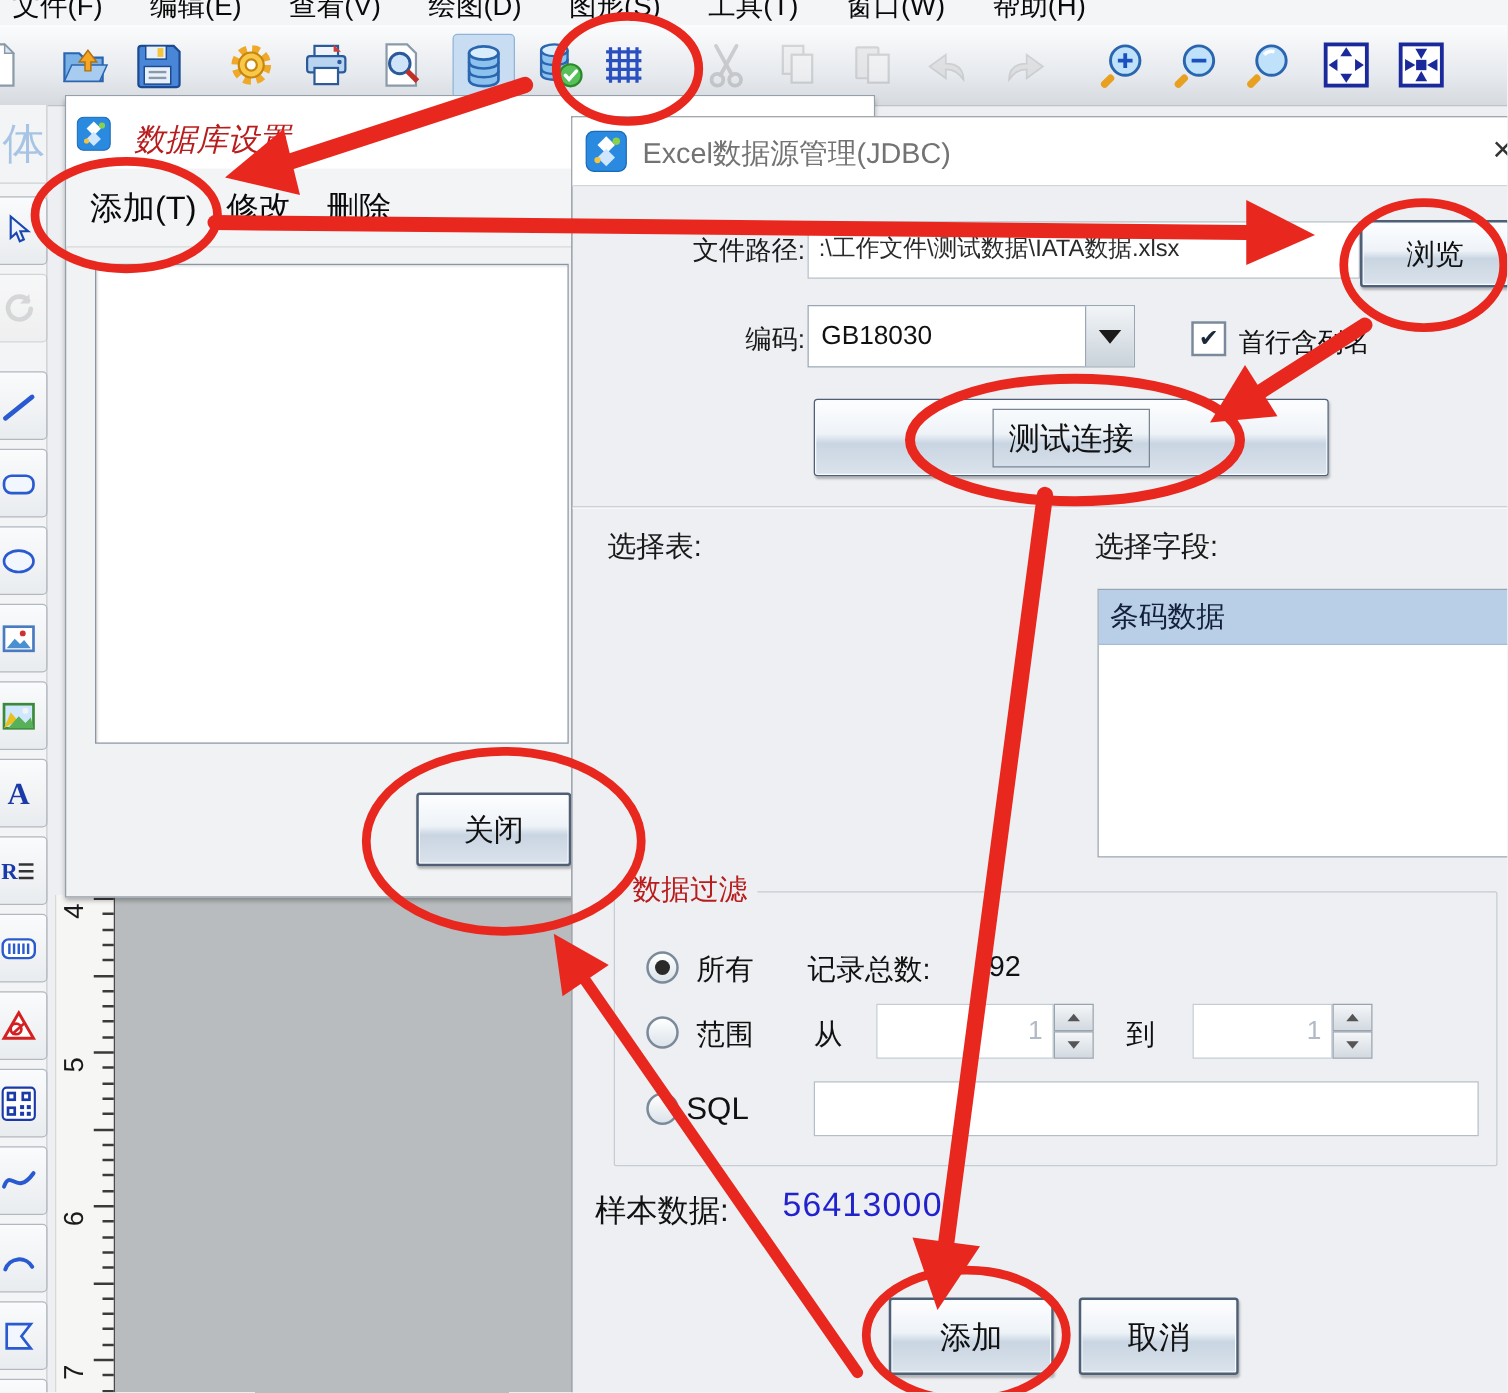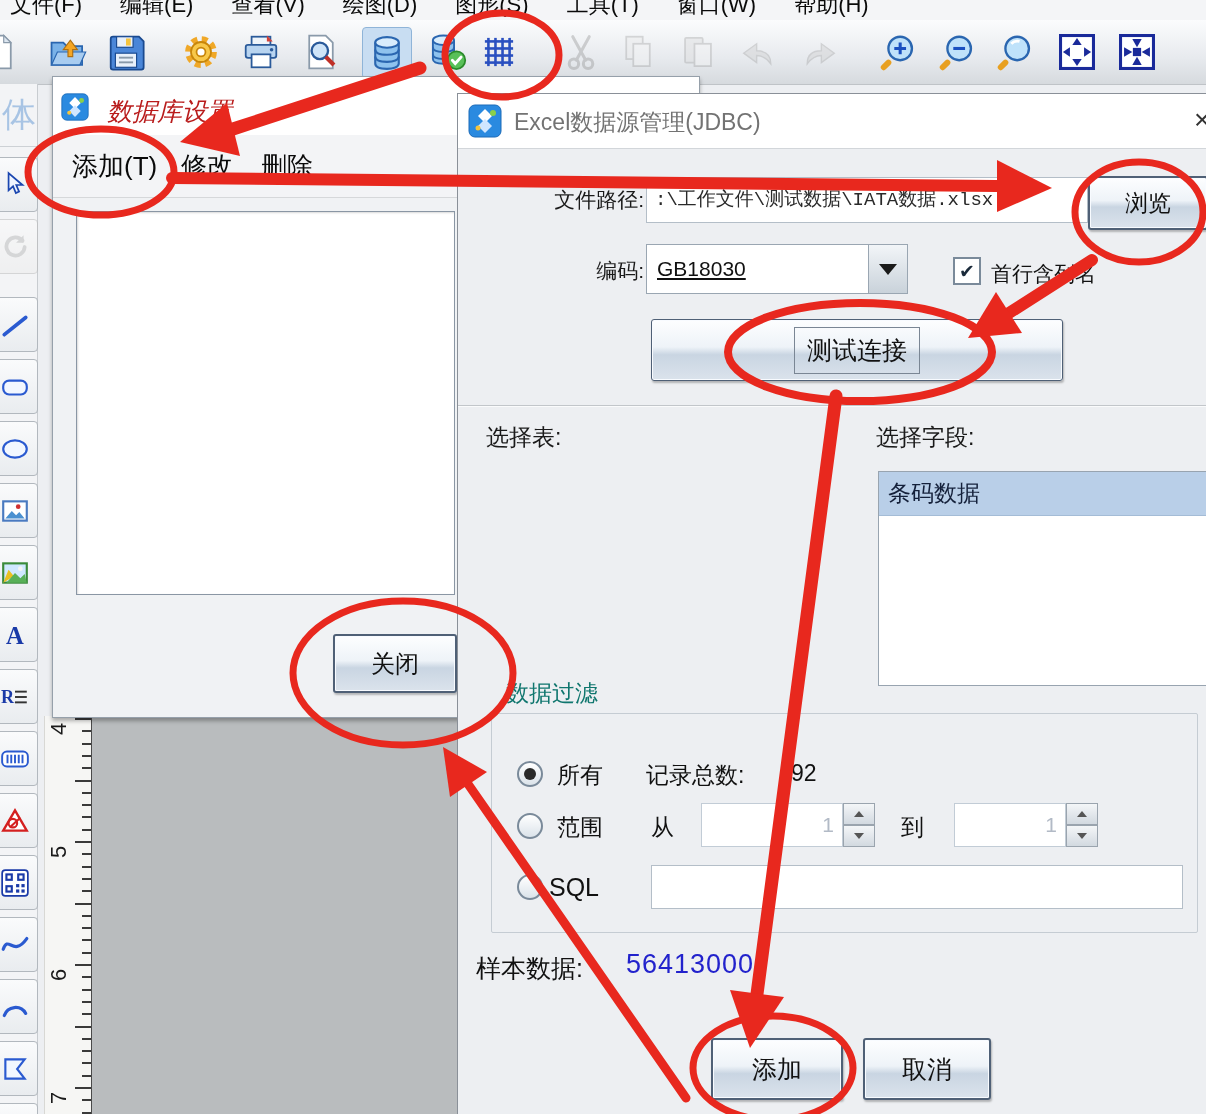--- a/index.html
+++ b/index.html
@@ -49,33 +49,33 @@
 
   
   #dlg2{position:absolute;left:457px;top:93px;width:749px;height:1021px;background:#edeff2;border-left:1px solid #8a9098;border-top:1px solid #8a9098;z-index:10;}
   #dlg2-titlebar{position:absolute;left:0;top:0;width:100%;height:54px;background:#ffffff;border-bottom:1px solid #d2d6da;}
   #dlg2-title{position:absolute;left:56px;top:13px;font-size:23px;color:#737373;}
   #dlg2-close{position:absolute;left:736px;top:10px;font-size:28px;color:#333;width:30px;}
   .field-label{position:absolute;font-size:21px;color:#1a1a1a;}
   .text-input{position:absolute;background:#fff;border:1px solid #b4bec8;font-size:19px;color:#2a2a2a;line-height:44px;padding:0 8px;white-space:nowrap;overflow:hidden;}
   #dlg2-browse{position:absolute;left:630px;top:82px;width:116px;height:50px;font-size:23px;}
   #dlg2-dropdown{position:absolute;left:188px;top:150px;width:260px;height:48px;background:#fff;border:1px solid #9aa6b2;}
-  #dd-text{position:absolute;left:10px;top:0;line-height:48px;font-size:21px;color:#111;text-decoration:underline;}
+  #dd-text{position:absolute;left:10px;top:0;line-height:48px;font-size:21px;color:#111;}
   #dd-btn{position:absolute;right:0;top:0;width:38px;height:48px;background:linear-gradient(180deg,#f2f5f8,#c9d2da);border-left:1px solid #9aa6b2;display:flex;align-items:center;justify-content:center;}
   #dd-arrow{width:0;height:0;border-left:9px solid transparent;border-right:9px solid transparent;border-top:11px solid #1a1a1a;}
   #dlg2-checkbox{position:absolute;left:495px;top:163px;width:24px;height:24px;background:#fff;border:2px solid #7a8a9a;display:flex;align-items:center;justify-content:center;font-size:19px;color:#1a2a3a;font-weight:bold;}
   #dlg2-checklabel{position:absolute;left:533px;top:166px;font-size:21px;color:#111;}
   #dlg2-test{position:absolute;left:193px;top:225px;width:410px;height:60px;font-size:25px;border-width:1px;}
   #dlg2-test .focus-rect{border:1px solid #7a8694;padding:6px 12px;}
   #dlg2-hr{position:absolute;left:0;top:311px;width:749px;border-top:1px solid #c2c6ca;border-bottom:1px solid #fafbfc;}
   .list-box{position:absolute;background:#fff;border:1px solid #98a4b0;overflow:hidden;}
   .list-row{height:43px;line-height:43px;font-size:23px;color:#14203a;padding-left:9px;}
   .list-row.selected{background:#b9cfe8;border-bottom:1px solid #a4bcd6;}
   #group-box{position:absolute;left:33px;top:619px;width:705px;height:218px;border:1px solid #c5ccd3;border-radius:2px;}
-  #group-label{position:absolute;left:40px;top:584px;background:#edeff2;padding:0 8px;font-size:23px;color:#0f766e;}
+  #group-label{position:absolute;left:40px;top:602px;background:#edeff2;padding:0 8px;font-size:23px;color:#b91c1c;}
   .radio{position:absolute;width:22px;height:22px;border-radius:50%;border:2px solid #7a8a9a;background:linear-gradient(180deg,#ffffff,#dbe3ea);}
   .radio .dot{position:absolute;left:5px;top:5px;width:12px;height:12px;border-radius:50%;background:#2a2a2a;display:none;}
   .radio.checked .dot{display:block;}
   .flt-label{position:absolute;font-size:23px;color:#111;}
   .spinner{position:absolute;height:44px;}
   .spin-text{position:absolute;left:0;top:0;height:42px;background:#fff;border:1px solid #c2ccd6;text-align:right;line-height:42px;font-size:21px;color:#b2bac6;padding-right:8px;}
   .spin-btns{position:absolute;top:0;width:32px;height:44px;}
   .spin-up,.spin-dn{position:absolute;left:0;width:30px;height:20px;background:linear-gradient(180deg,#f4f6f8,#d2d9e0);border:1px solid #9aa4ae;display:flex;align-items:center;justify-content:center;}
   .spin-up{top:0;} .spin-dn{top:22px;}
   .tri-up{width:0;height:0;border-left:5px solid transparent;border-right:5px solid transparent;border-bottom:6px solid #555;}
@@ -515,21 +515,21 @@
             <path d="M17 15l7 7-7 7-7-7z" fill="#cfe6ff"></path>
             <circle cx="25" cy="9" r="3" fill="#8ad04a"></circle>
             <circle cx="10" cy="24" r="2.5" fill="#f5c43d"></circle>
           </svg>
       </span>
       <span id="dlg2-title">Excel数据源管理(JDBC)</span>
       <span id="dlg2-close">×</span>
     </div>
 
     <span class="field-label" style="left:38px;top:92px;width:148px;text-align:right;">文件路径:</span>
-    <div class="text-input" style="left:188px;top:83px;width:424px;height:44px;font-family:Liberation Mono, monospace;">:\工作文件\测试数据\IATA数据.xlsx</div>
+    <div class="text-input" style="left:188px;top:83px;width:424px;height:44px;">:\工作文件\测试数据\IATA数据.xlsx</div>
     <div id="dlg2-browse" class="dlg-btn">浏览</div>
 
     <span class="field-label" style="left:38px;top:163px;width:148px;text-align:right;">编码:</span>
     <div id="dlg2-dropdown">
       <span id="dd-text">GB18030</span>
       <span id="dd-btn">
           <span id="dd-arrow"></span>
         </span>
     </div>
     <div id="dlg2-checkbox">

